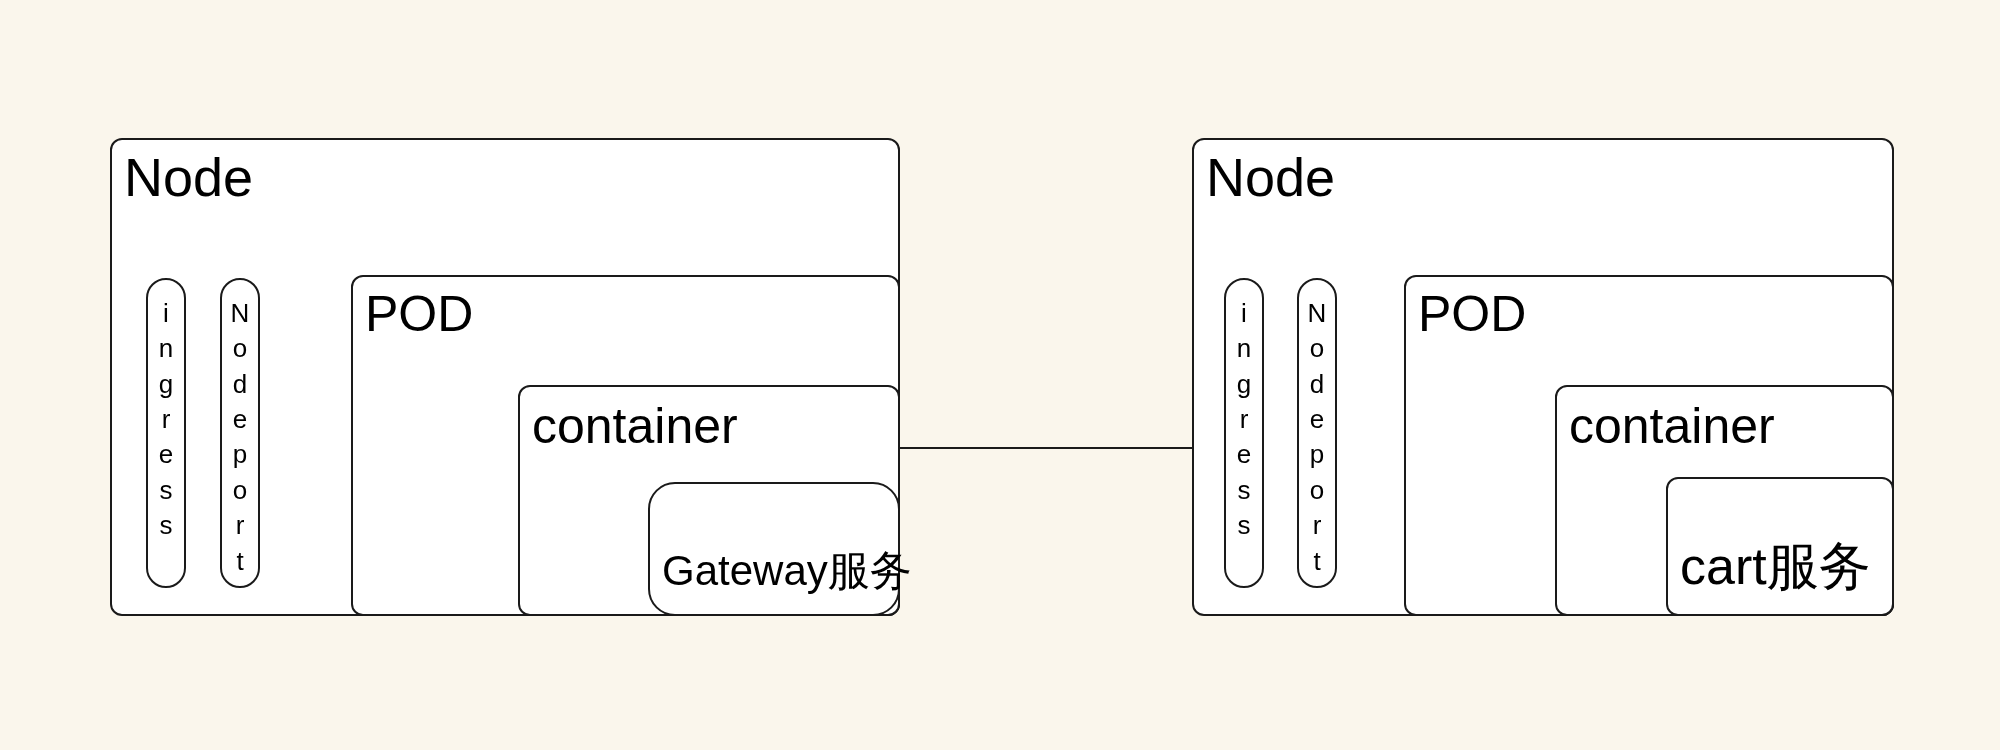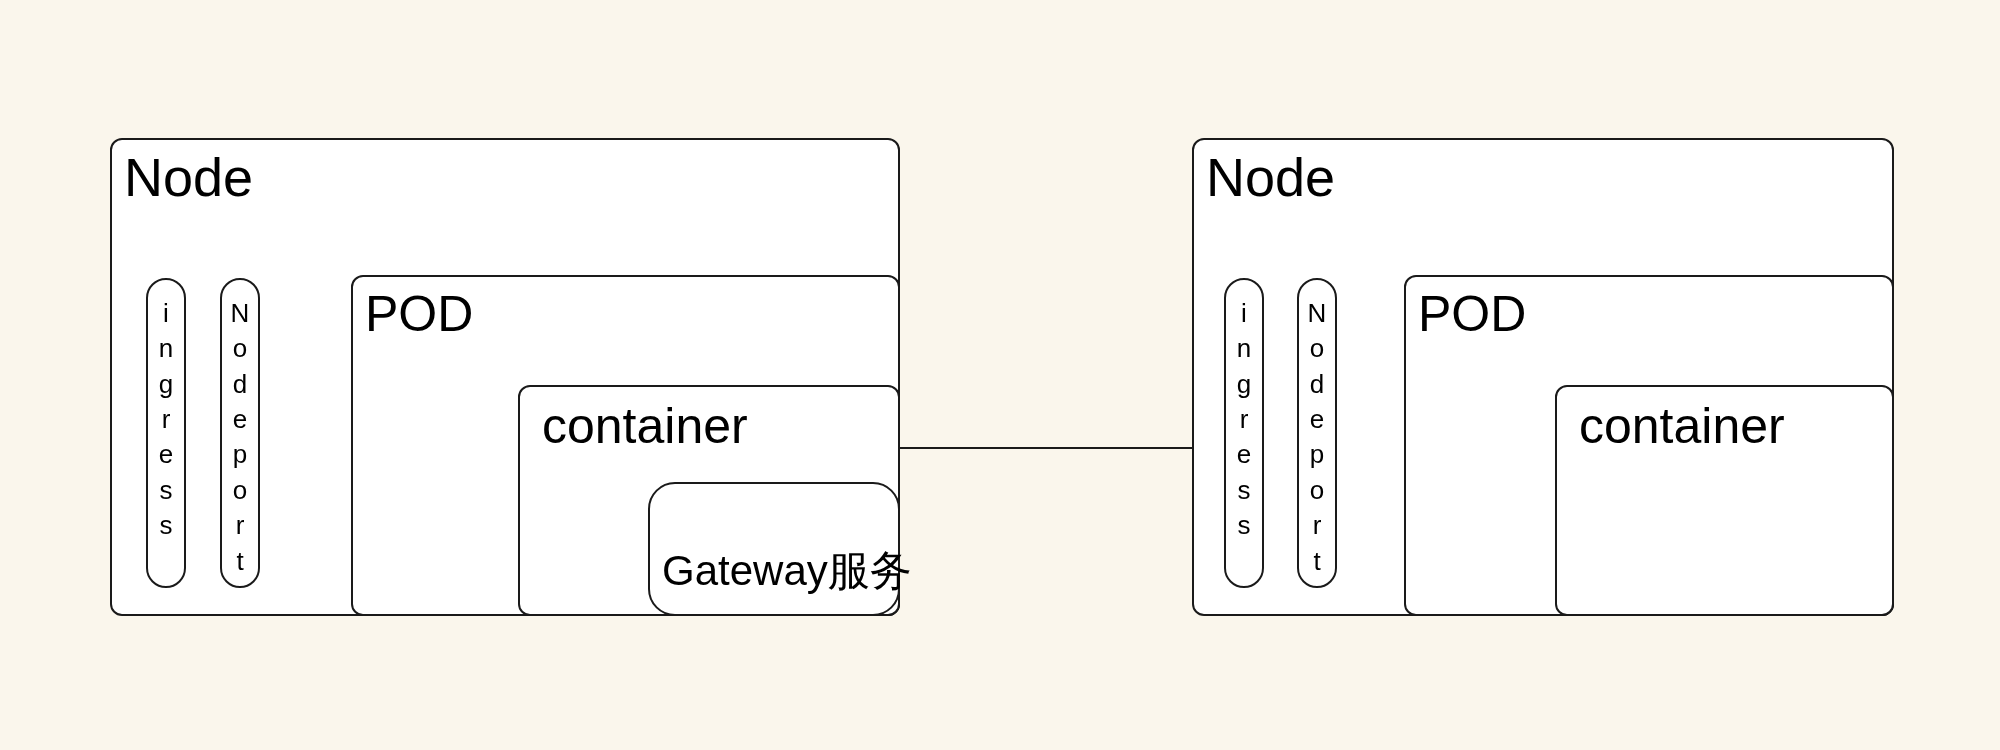--- a/index.html
+++ b/index.html
@@ -46,21 +46,21 @@
   .pod { z-index: 2; }
   .pod-label {
     left: 12px;
     top: 12px;
     font-size: 50px;
   }
 
   
   .container-box { z-index: 3; }
   .container-label {
-    left: 22px;
+    left: 12px;
     top: 14px;
     font-size: 50px;
   }
 
   
   .service { z-index: 4; }
   .service-label {
     left: 12px;
     bottom: 22px;
     font-size: 42px;
@@ -164,14 +164,17 @@
     </div>
 
   <div class="box pod" id="pod-right-rect" style="left: 1404px; top: 275px; width: 490px; height: 341px;">
     <span class="box-label pod-label">POD</span>
   </div>
 
   <div class="box container-box" id="container-right-rect" style="left: 1555px; top: 385px; width: 339px; height: 231px;">
     <span class="box-label container-label">container</span>
   </div>
 
+  <div class="box service" id="service-right-rect" style="left: 1666px; top: 477px; width: 228px; height: 139px;">
+    <span class="box-label service-label big">cart服务</span>
+  </div>
 
 </div>
 
 </body></html>

